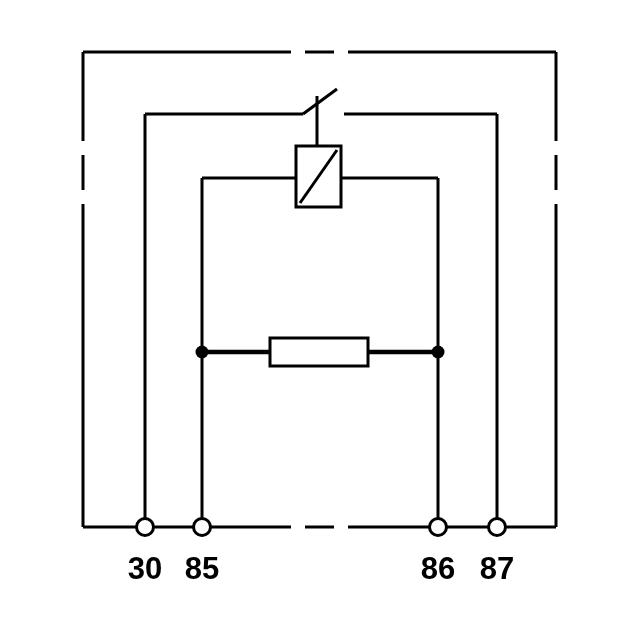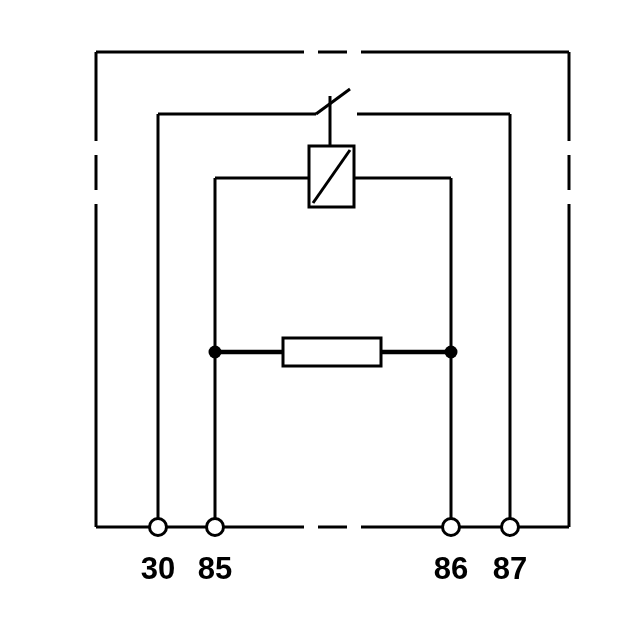--- a/index.html
+++ b/index.html
@@ -12,21 +12,20 @@
     width: 640px;
     height: 640px;
     overflow: hidden;
     font-family: "Liberation Sans", sans-serif;
   }
   #diagram-root {
     position: relative;
     width: 541px;
     height: 640px;
     background: #737373;
-    margin-left: 13px;
   }
   svg#schematic {
     display: block;
     width: 640px;
     height: 640px;
   }
   .wire {
     stroke: #000000;
     stroke-width: 3;
     fill: none;

